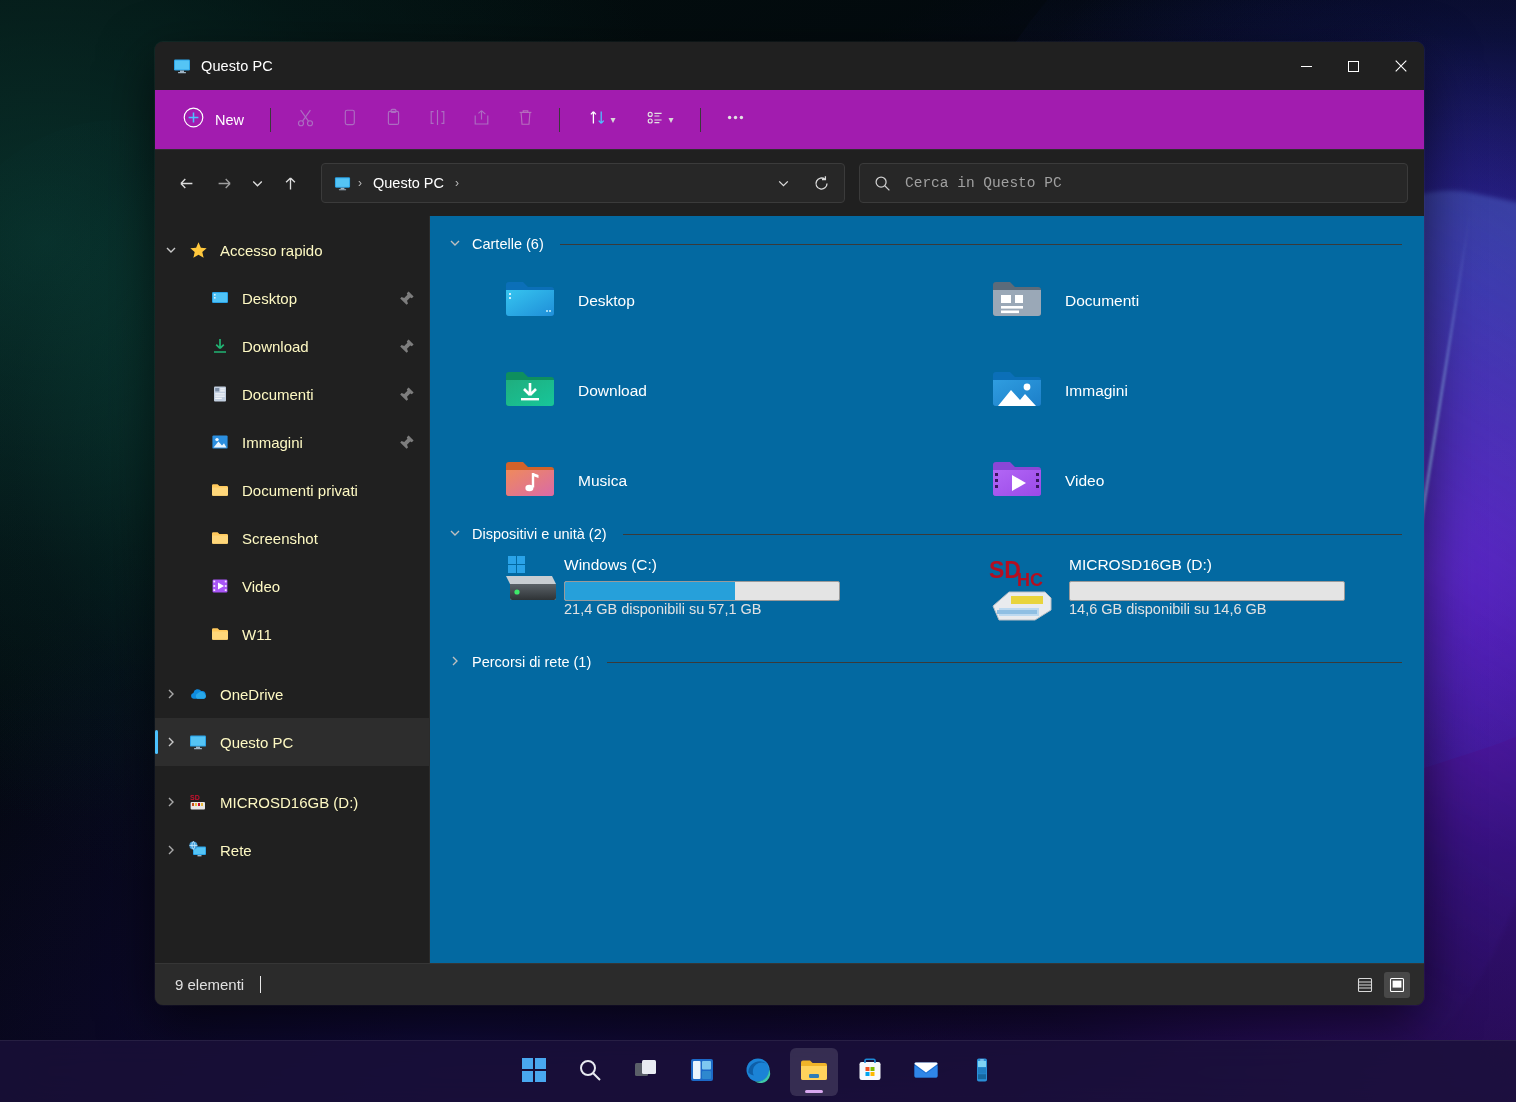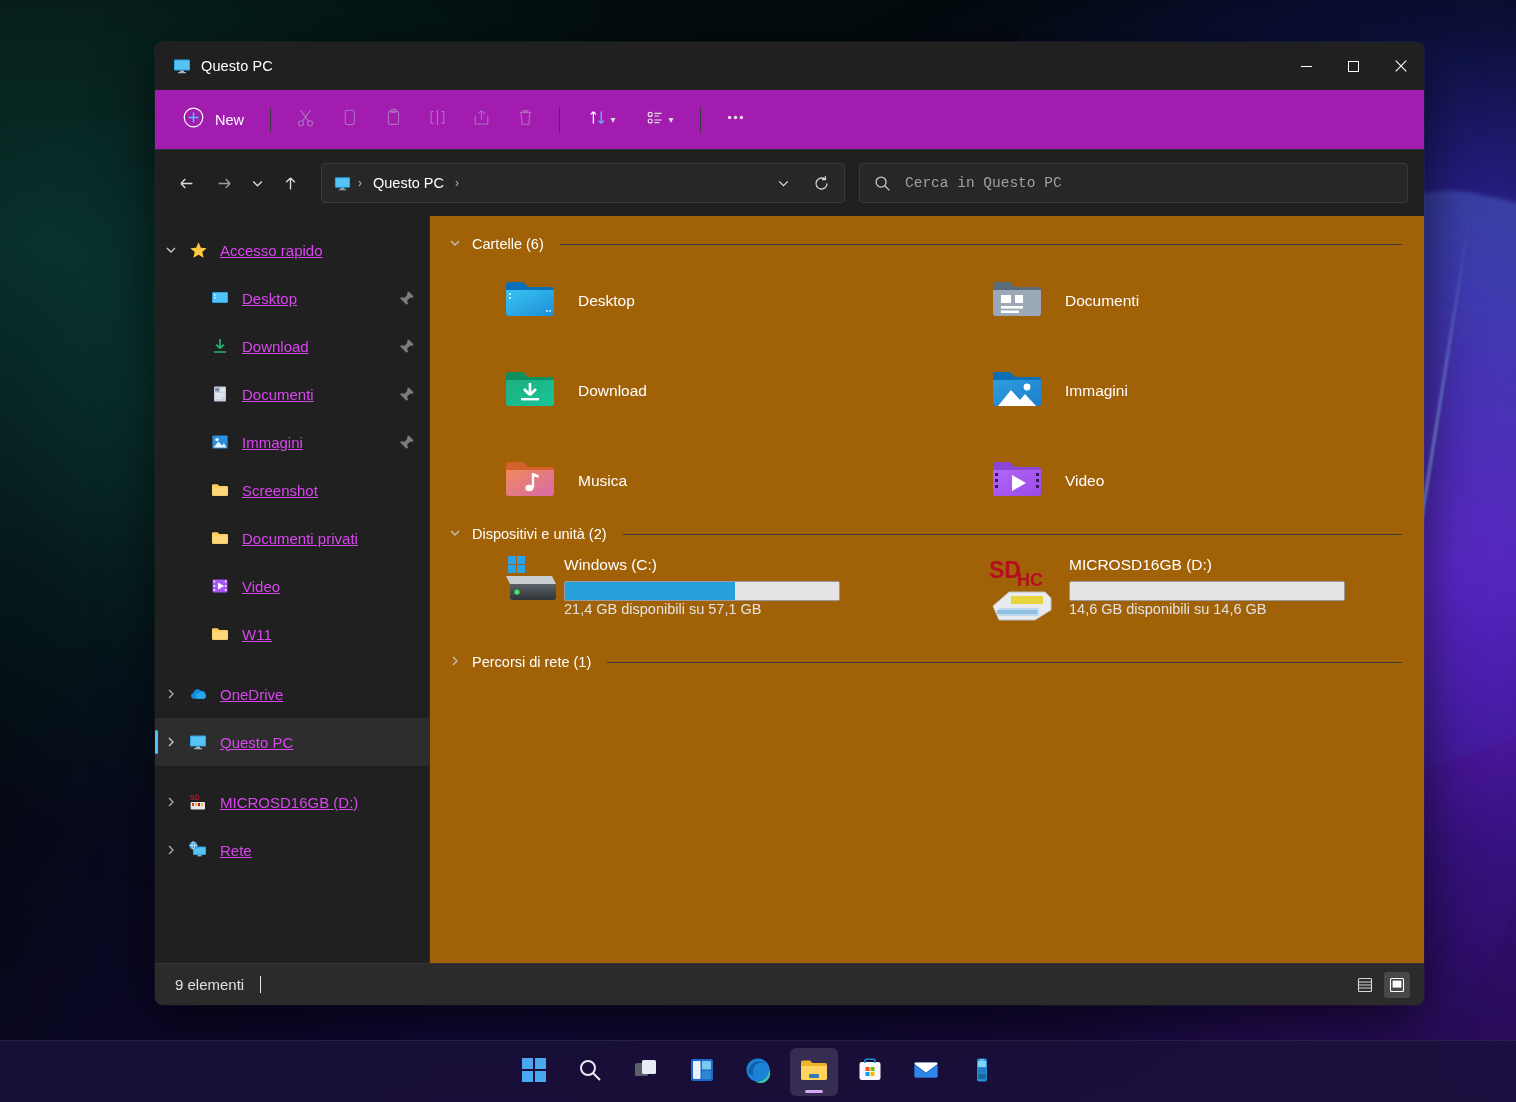--- a/index.html
+++ b/index.html
@@ -139,27 +139,27 @@
     background:#4cc2ff; border-radius:2px;
   }
   .chevron-slot {
     width:32px; display:flex; align-items:center; justify-content:center;
     color:#c8c8c8; font-size:11px; flex-shrink:0;
   }
   .nav-icon {
     width:22px; height:22px; margin-right:11px; flex-shrink:0;
     display:flex; align-items:center; justify-content:center;
   }
-  .nav-label { color:#d946ef; font-size:15px; white-space:nowrap;text-decoration:underline; }
+  .nav-label { color:#fef9c3; font-size:15px; white-space:nowrap; }
   .nav-item.child { padding-left:22px; }
   .pin-icon { margin-left:auto; width:16px; height:16px; opacity:.62; }
 
   
   #content {
-    flex:1; background:#a16207; padding:20px 22px 0 18px; overflow:hidden;
+    flex:1; background:#0369a1; padding:20px 22px 0 18px; overflow:hidden;
   }
   .group-header {
     display:flex; align-items:center; gap:10px; margin-bottom:4px; cursor:default;
   }
   .group-chevron { color:#c0c0c0; font-size:11px; width:14px; text-align:center; }
   .group-title { color:#ffffff; font-size:14.5px; white-space:nowrap; }
   .group-rule { flex:1; height:1px; background:#3a3a3a; margin-left:6px; }
 
   .grid { display:grid; grid-template-columns:1fr 1fr; column-gap:20px; }
   .folder-item {
@@ -503,32 +503,32 @@
       </div>
 
       <div class="nav-item child">
         <span class="chevron-slot"></span>
         <span class="nav-icon">
           <svg width="20" height="20" viewBox="0 0 20 20">
             <path d="M2 5.4 A1.2 1.2 0 0 1 3.2 4.2 H7.6 L9.4 6 H16.8 A1.2 1.2 0 0 1 18 7.2 V14.6 A1.2 1.2 0 0 1 16.8 15.8 H3.2 A1.2 1.2 0 0 1 2 14.6 Z" fill="#ffc95c"></path>
             <path d="M2 7.6 H18 V14.6 A1.2 1.2 0 0 1 16.8 15.8 H3.2 A1.2 1.2 0 0 1 2 14.6 Z" fill="#ffd77a"></path>
           </svg>
         </span>
-        <span class="nav-label">Screenshot</span>
+        <span class="nav-label">Documenti privati</span>
       </div>
 
       <div class="nav-item child">
         <span class="chevron-slot"></span>
         <span class="nav-icon">
           <svg width="20" height="20" viewBox="0 0 20 20">
             <path d="M2 5.4 A1.2 1.2 0 0 1 3.2 4.2 H7.6 L9.4 6 H16.8 A1.2 1.2 0 0 1 18 7.2 V14.6 A1.2 1.2 0 0 1 16.8 15.8 H3.2 A1.2 1.2 0 0 1 2 14.6 Z" fill="#ffc95c"></path>
             <path d="M2 7.6 H18 V14.6 A1.2 1.2 0 0 1 16.8 15.8 H3.2 A1.2 1.2 0 0 1 2 14.6 Z" fill="#ffd77a"></path>
           </svg>
         </span>
-        <span class="nav-label">Documenti privati</span>
+        <span class="nav-label">Screenshot</span>
       </div>
 
       <div class="nav-item child">
         <span class="chevron-slot"></span>
         <span class="nav-icon">
           <svg width="20" height="20" viewBox="0 0 20 20">
             <rect x="2.6" y="3.6" width="14.8" height="12.8" rx="1.2" fill="#a855f7"></rect>
             <rect x="3.4" y="4.6" width="1.8" height="1.8" fill="#f3e3ff"></rect>
             <rect x="3.4" y="9.1" width="1.8" height="1.8" fill="#f3e3ff"></rect>
             <rect x="3.4" y="13.2" width="1.8" height="1.8" fill="#f3e3ff"></rect>

